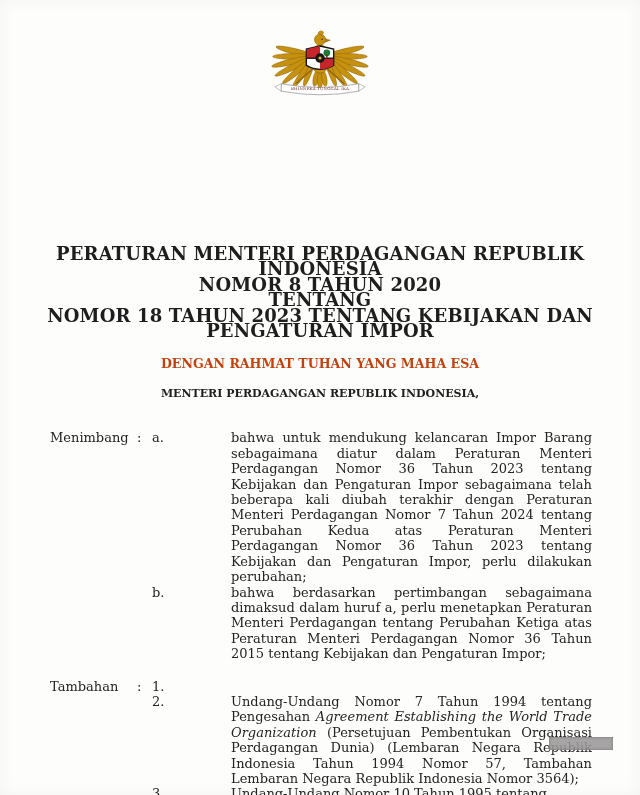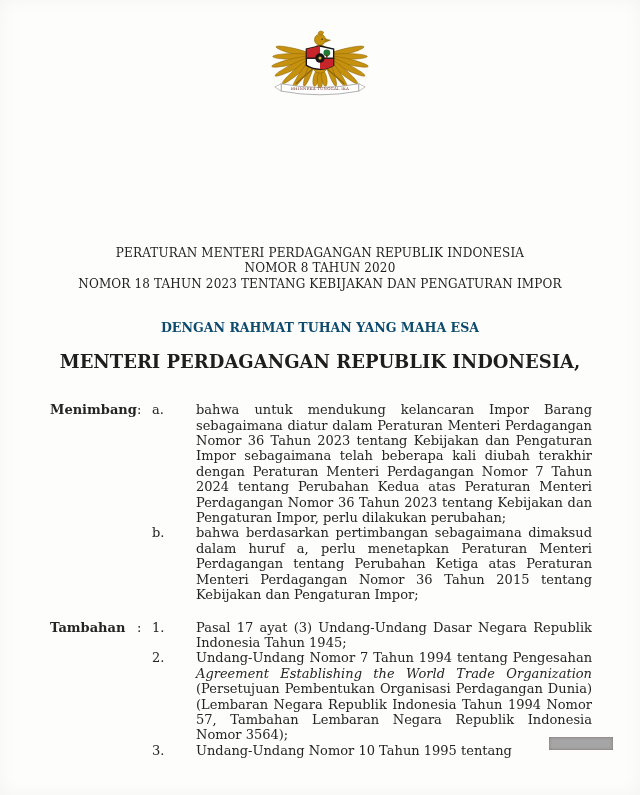--- a/index.html
+++ b/index.html
@@ -19,58 +19,59 @@
   }
   .emblem-wrap {
     width: 100%;
     display: flex;
     justify-content: center;
     padding-top: 7px;
   }
   .title-block {
     margin-top: 139px;
     text-align: center;
-    font-weight: normal;
-    font-size: 12px;
+    font-weight: bold;
+    font-size: 18px;
     line-height: 15.4px;
     letter-spacing: 0.15px;
     color: #1e1e1e;
   }
   .invocation {
-    margin-top: 28px;
+    margin-top: 18px;
     text-align: center;
     font-weight: bold;
     font-size: 12.6px;
-    color: #0c4a6e;
+    color: #c2410c;
   }
   .authority {
     margin-top: 16px;
     text-align: center;
     font-weight: bold;
-    font-size: 18px;
+    font-size: 11px;
     color: #1e1e1e;
   }
   .sections {
     margin-top: 30px;
     padding: 0 48px 0 50px;
     font-size: 13px;
     line-height: 15.4px;
   }
   .section { display: flex; align-items: flex-start; }
   .section + .section { margin-top: 17px; }
-  .sec-label { width: 87px; flex: 0 0 87px; font-weight: 700; }
+  .sec-label { width: 87px; flex: 0 0 87px; font-weight: 400; }
   .sec-colon { width: 15px; flex: 0 0 15px; }
   .sec-items { flex: 1 1 auto; }
   .item { display: flex; align-items: flex-start; }
   .item-marker { width: 44px; flex: 0 0 44px; }
   .item-text {
     flex: 1 1 auto;
     text-align: justify;
     text-justify: inter-word;
     hyphens: none;
+    margin-left: 35px;
   }
   .item-text i { font-style: italic; }
   
   .watermark {
     position: absolute;
     left: 505px; top: 717px;
     font-family: "Liberation Sans", sans-serif;
     font-weight: bold;
     font-size: 17px;
     letter-spacing: 1px;
@@ -152,20 +153,21 @@
       <path d="M46,146 Q120,160 194,146 L194,160 Q120,174 46,160 Z" fill="#ffffff" stroke="#9a9a9a" stroke-width="1.5"></path>
       <path d="M46,146 L34,152 L46,160 Z" fill="#ffffff" stroke="#9a9a9a" stroke-width="1.2"></path>
       <path d="M194,146 L206,152 L194,160 Z" fill="#ffffff" stroke="#9a9a9a" stroke-width="1.2"></path>
       <text x="120" y="157.5" text-anchor="middle" font-size="7.5" font-family="DejaVu Serif, serif" fill="#6e2a2a" letter-spacing="0.4">BHINNEKA TUNGGAL IKA</text>
     </svg>
   </div>
 
   <div class="title-block">
     <div>PERATURAN MENTERI PERDAGANGAN REPUBLIK INDONESIA</div>
     <div>NOMOR 8 TAHUN 2020</div>
+    <div>TENTANG</div>
     <div>NOMOR 18 TAHUN 2023 TENTANG KEBIJAKAN DAN PENGATURAN IMPOR</div>
   </div>
 
   <div class="invocation">DENGAN RAHMAT TUHAN YANG MAHA ESA</div>
   <div class="authority">MENTERI PERDAGANGAN REPUBLIK INDONESIA,</div>
 
   <div class="sections">
 
     <div class="section">
       <div class="sec-label">Menimbang</div>
@@ -181,21 +183,20 @@
         </div>
       </div>
     </div>
 
     <div class="section">
       <div class="sec-label">Tambahan</div>
       <div class="sec-colon">:</div>
       <div class="sec-items">
         <div class="item">
           <div class="item-marker">1.</div>
-          <div class="item-text">Pasal 17 ayat (3) Undang-Undang Dasar Negara Republik Indonesia Tahun 1945;</div>
         </div>
         <div class="item">
           <div class="item-marker">2.</div>
           <div class="item-text"><span>Undang-Undang Nomor 7 Tahun 1994 tentang Pengesahan </span><i>Agreement Establishing the World Trade Organization</i><span> (Persetujuan Pembentukan Organisasi Perdagangan Dunia) (Lembaran Negara Republik Indonesia Tahun 1994 Nomor 57, Tambahan Lembaran Negara Republik Indonesia Nomor 3564);</span></div>
         </div>
         <div class="item">
           <div class="item-marker">3.</div>
           <div class="item-text">Undang-Undang Nomor 10 Tahun 1995 tentang</div>
         </div>
       </div>

